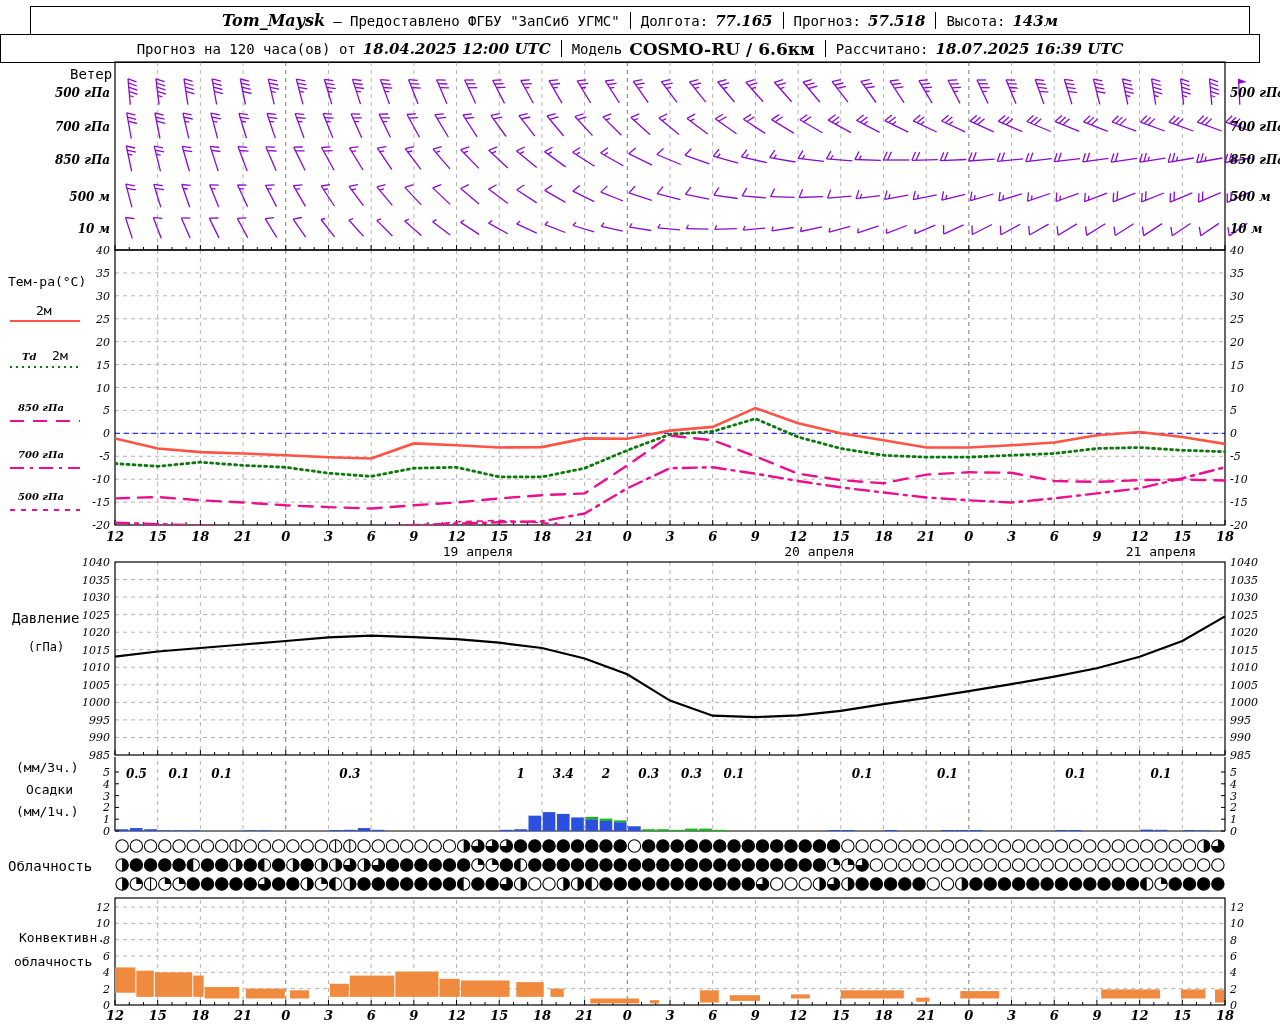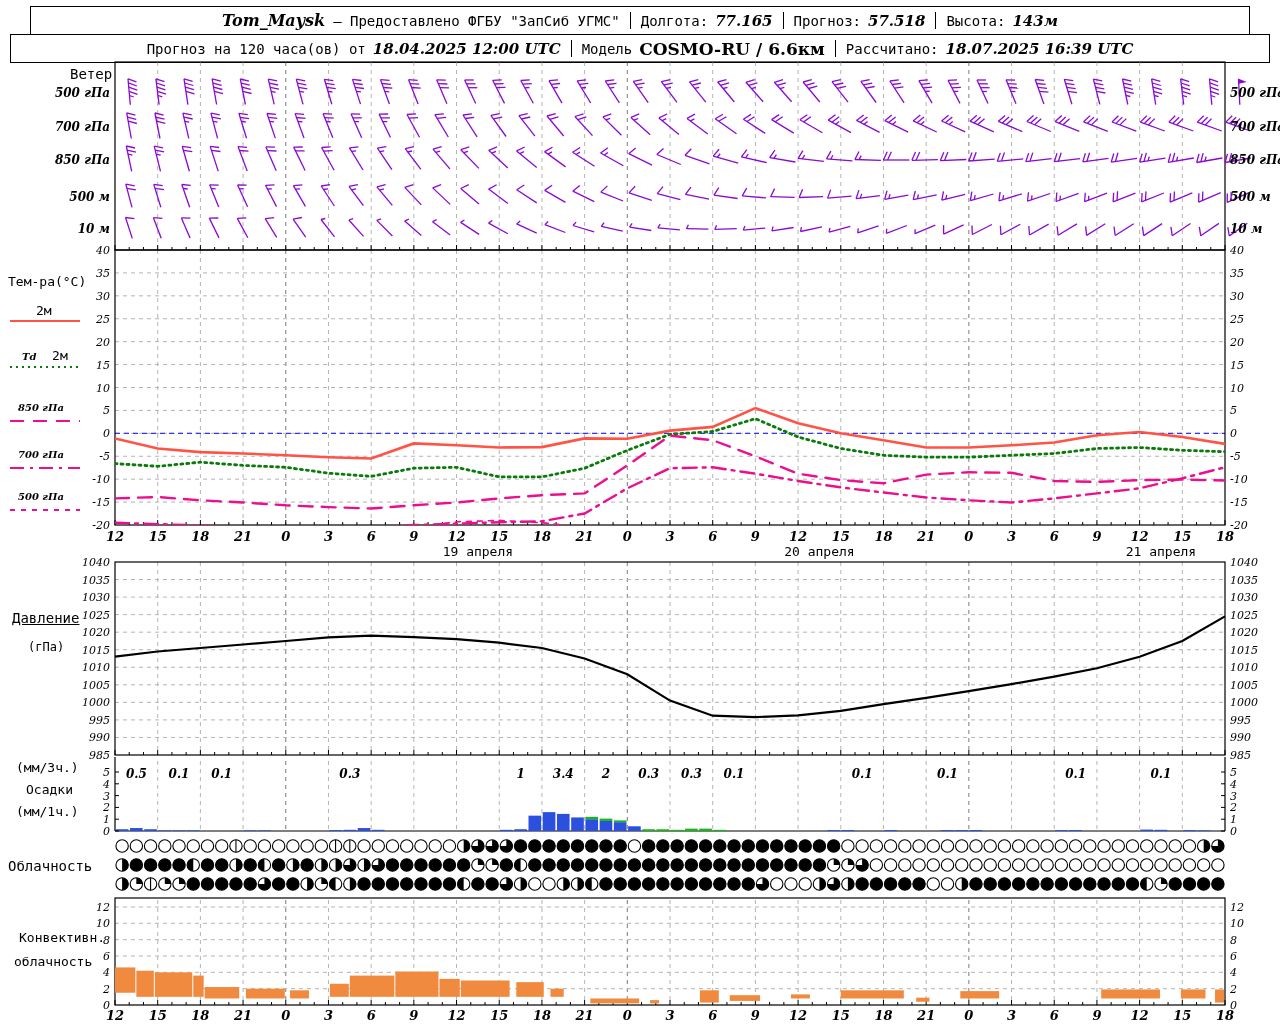--- a/index.html
+++ b/index.html
@@ -34,21 +34,21 @@
     <span>Долгота:</span>
     <span class="hval">77.165</span>
     <span class="pipe"></span>
     <span>Прогноз:</span>
     <span class="hval">57.518</span>
     <span class="pipe"></span>
     <span>Высота:</span>
     <span class="hval">143м</span>
   </div>
 
-  <div class="hdr" style="left:10px;top:34px;width:1258px;height:27px;">
+  <div class="hdr" style="left:0;top:34px;width:1258px;height:27px;">
     <span>Прогноз на 120 часа(ов) от</span>
     <span class="hval">18.04.2025 12:00 UTC</span>
     <span class="pipe"></span>
     <span>Модель</span>
     <span class="hmod">COSMO-RU / 6.6км</span>
     <span class="pipe"></span>
     <span>Рассчитано:</span>
     <span class="hval">18.07.2025 16:39 UTC</span>
   </div>
 
@@ -2225,21 +2225,21 @@
     </svg>
   <div class="ptitle iser" style="left:18px;top:449px;">700 гПа</div>
   <svg class="lgline" style="left:8px;top:465px;" width="74" height="6">
       <line x1="2" y1="3" x2="72" y2="3" stroke="#ec0e8e" stroke-width="2.2" stroke-dasharray="14 6 3 6"></line>
     </svg>
   <div class="ptitle iser" style="left:18px;top:491px;">500 гПа</div>
   <svg class="lgline" style="left:8px;top:507px;" width="74" height="6">
       <line x1="2" y1="3" x2="72" y2="3" stroke="#ec0e8e" stroke-width="2.2" stroke-dasharray="5 6"></line>
     </svg>
 
-  <div class="ptitle" style="left:12px;top:610px;font-size:14px;text-decoration:underline;">Давление</div>
+  <div class="ptitle" style="left:12px;top:610px;font-size:14px;">Давление</div>
   <div class="ptitle" style="left:28px;top:640px;font-size:12px;">(гПа)</div>
 
   <div class="ptitle" style="left:16px;top:760px;">(мм/3ч.)</div>
   <div class="ptitle" style="left:26px;top:782px;">Осадки</div>
   <div class="ptitle" style="left:16px;top:804px;">(мм/1ч.)</div>
 
   <div class="ptitle" style="left:8px;top:858px;font-size:14px;">Облачность</div>
 
   <div class="ptitle" style="left:19px;top:930px;">Конвективн.</div>
   <div class="ptitle" style="left:14px;top:954px;">облачность</div>

